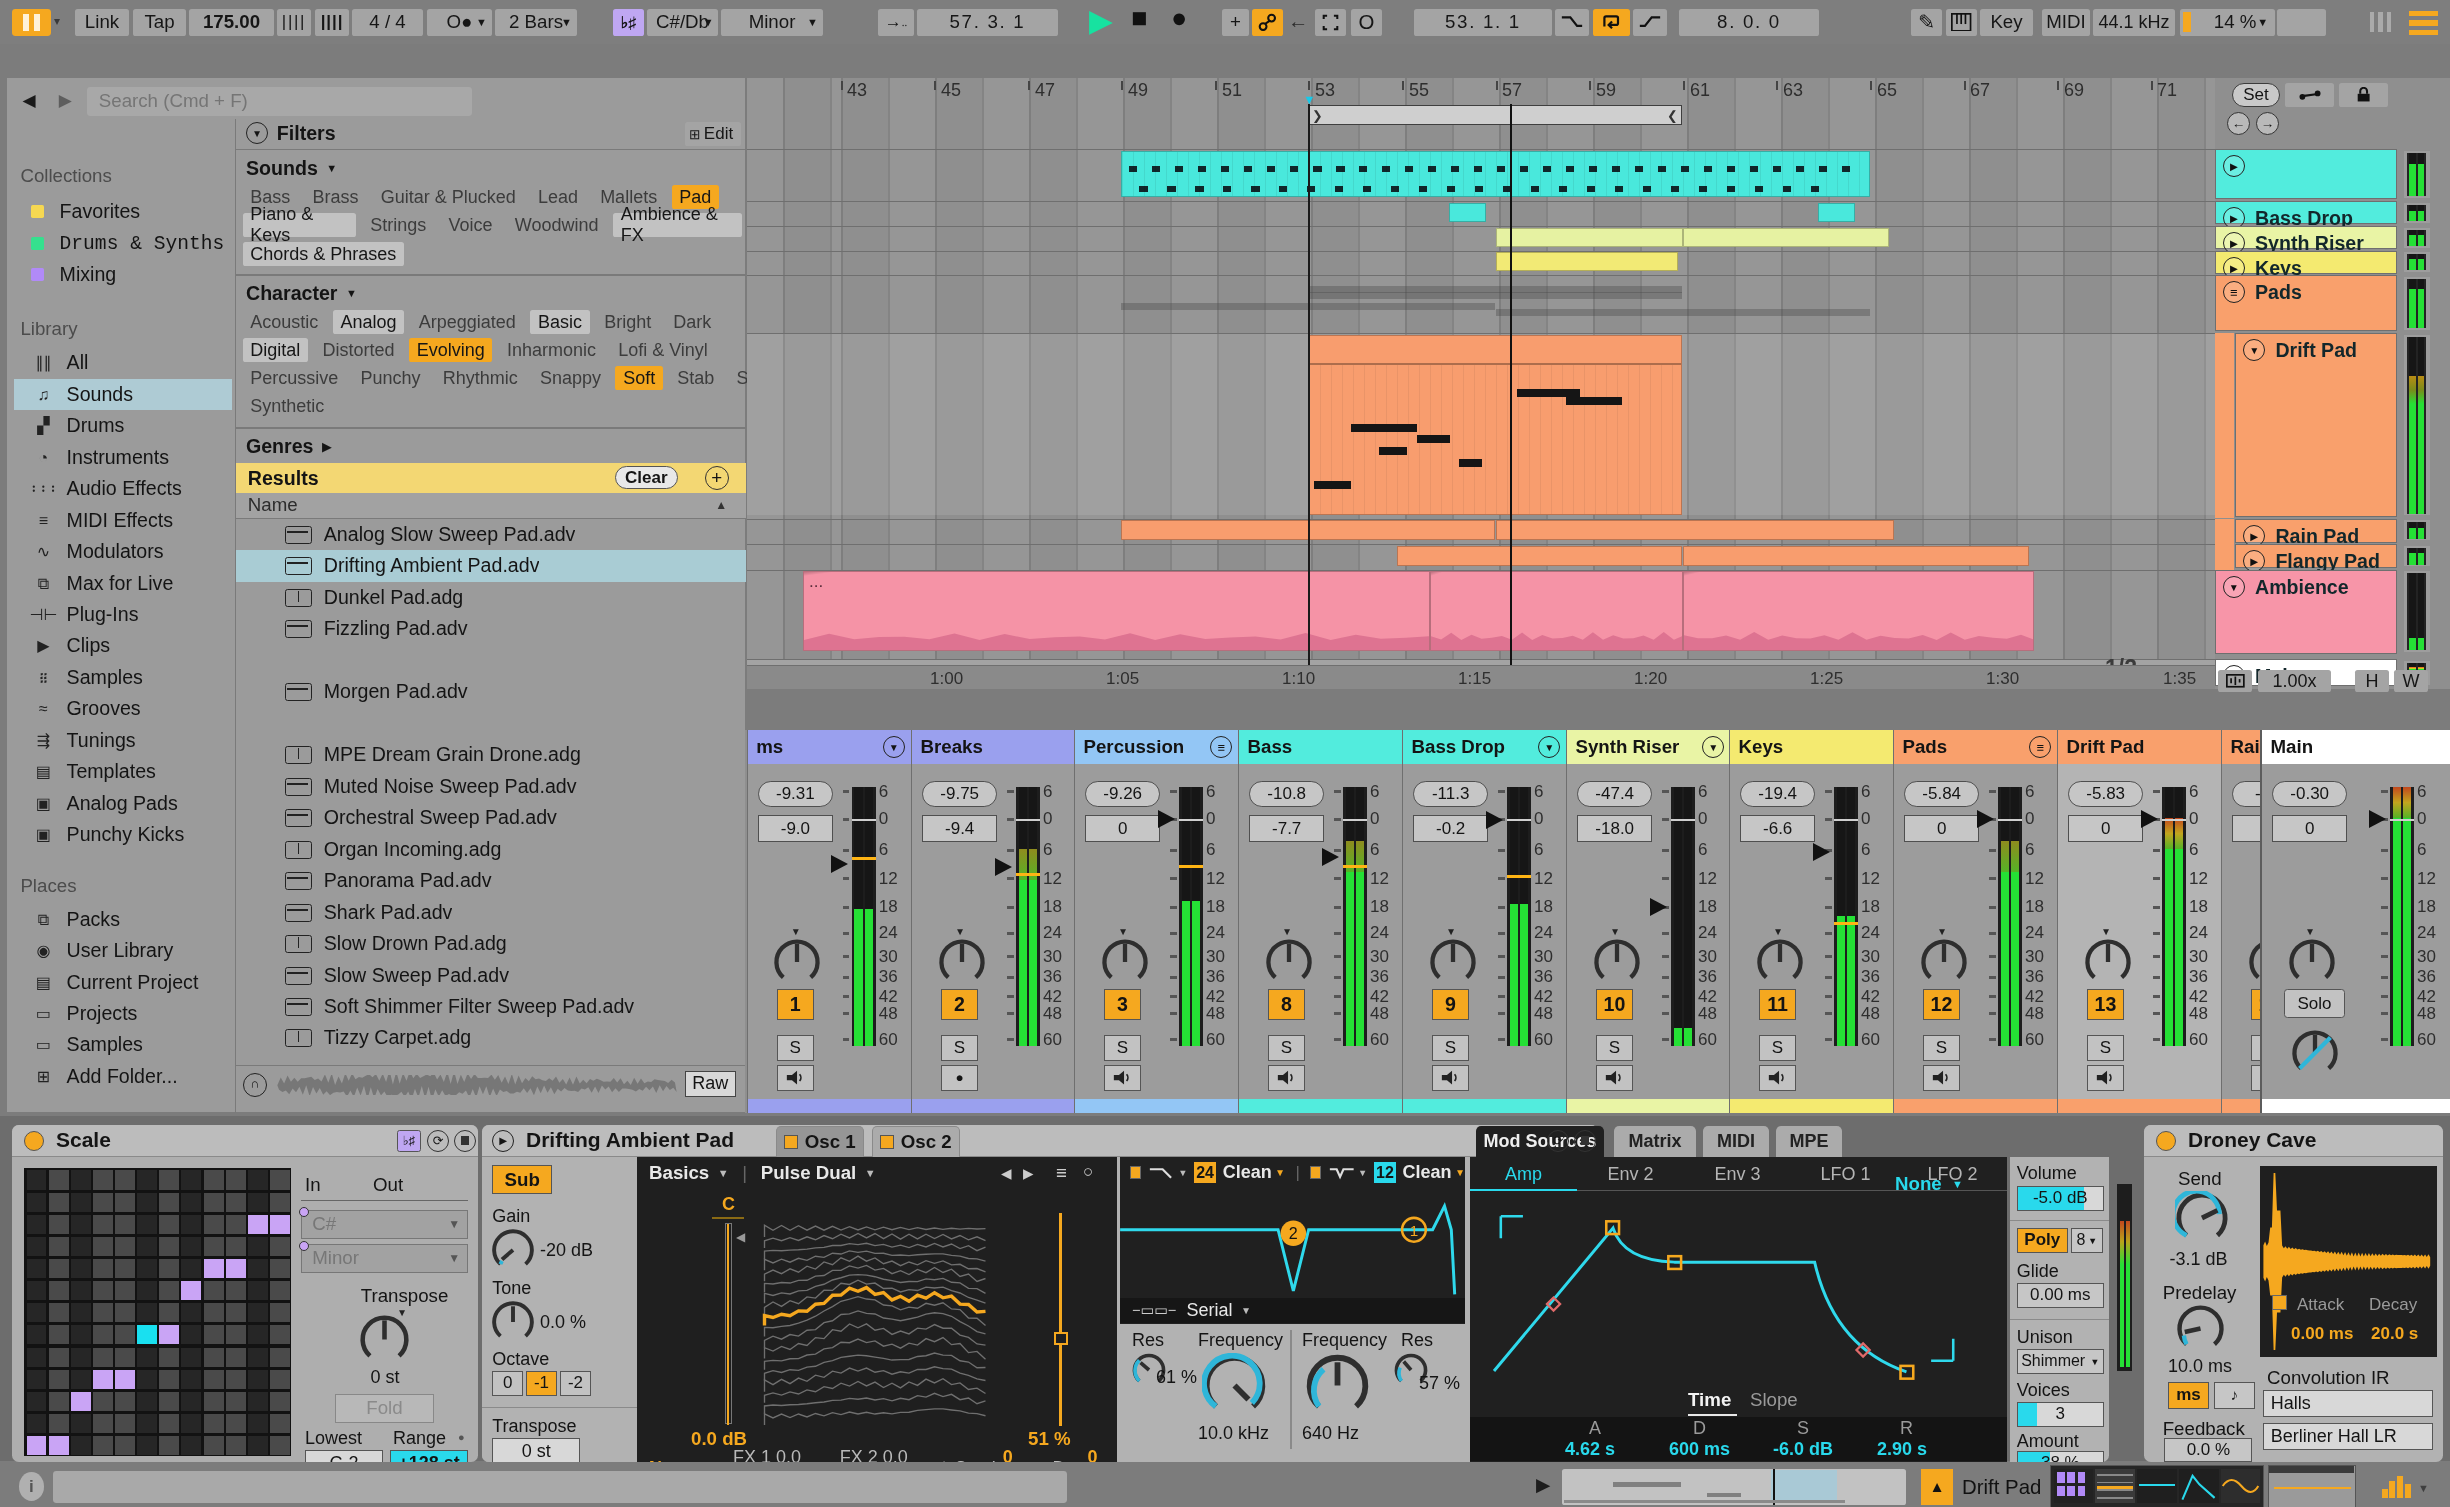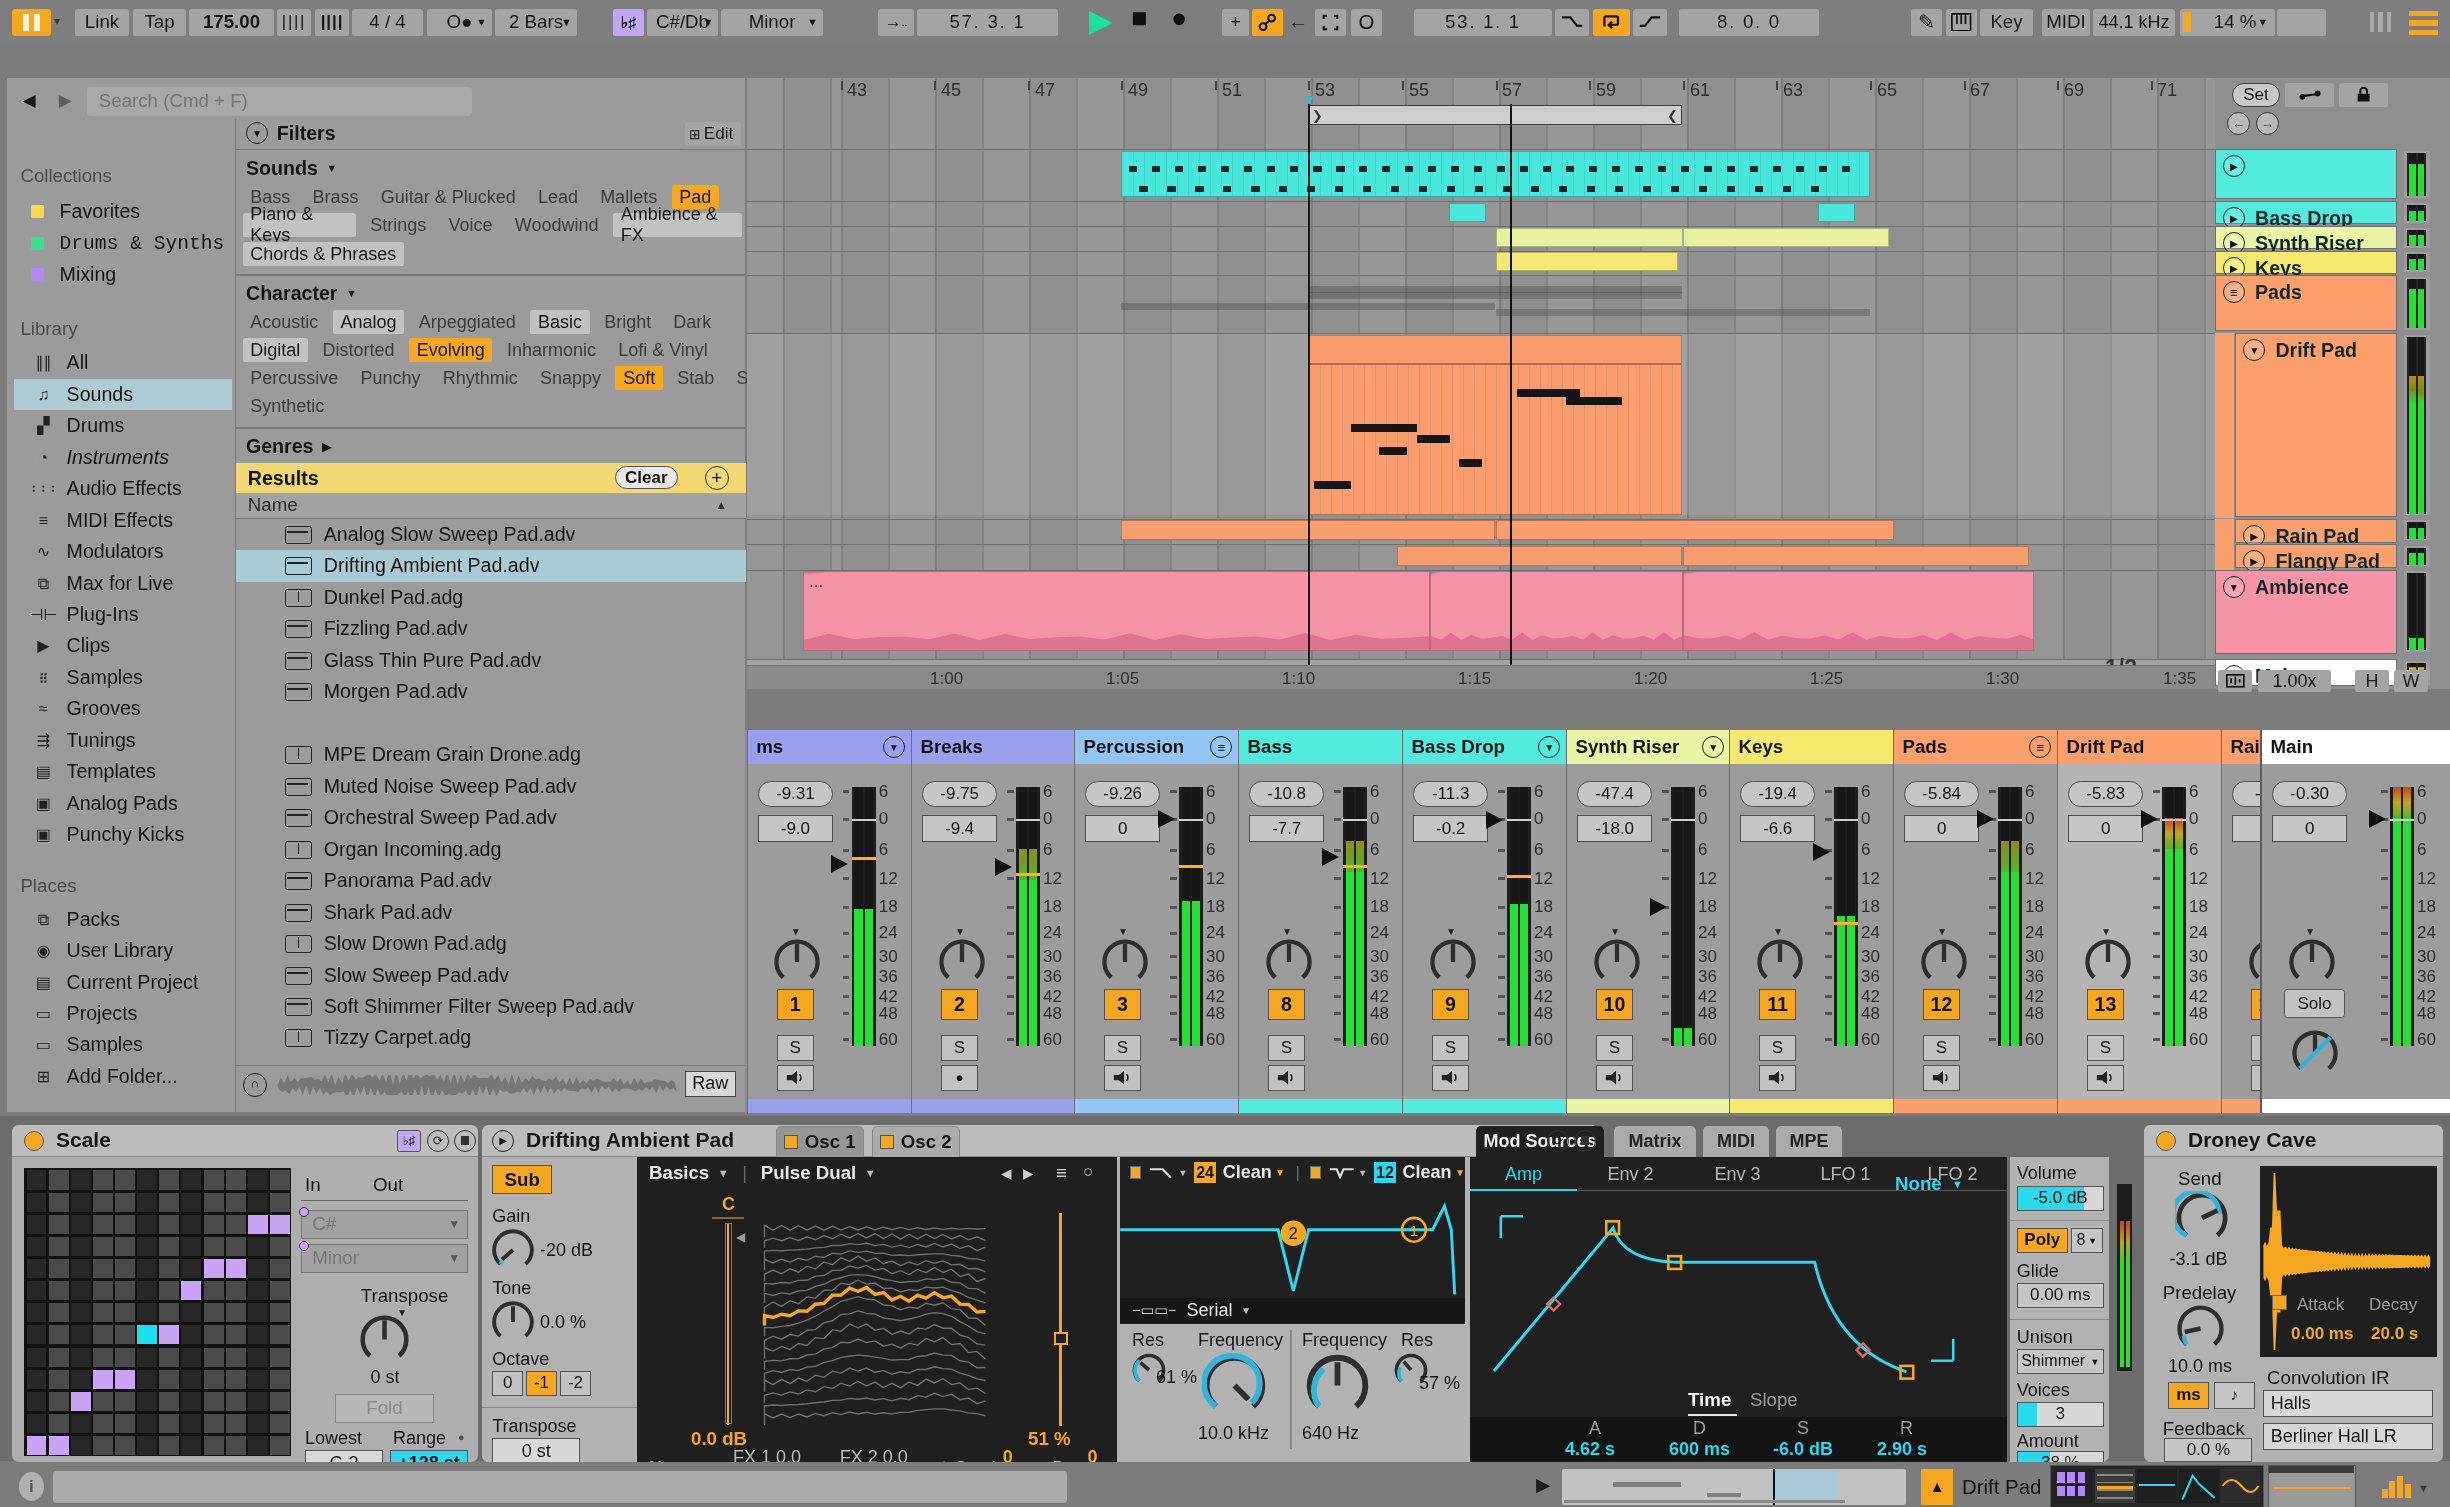--- a/index.html
+++ b/index.html
@@ -169,21 +169,21 @@
         <div class="f a" style="left: 0px; top: 253px; width: 218px; height: 31px; background: rgb(174, 203, 212);">
           <div class="a" style="left: 15.3px; width: 29px; text-align: center; font-size: 16px; color: rgb(34, 34, 34);">♫</div>
           <div class="a" style="position: relative; margin-left: 53px; font-size: 19.6px;">Sounds</div>
         </div>
         <div class="f a" style="left: 0px; top: 284px; width: 218px; height: 31px;">
           <div class="a" style="left: 15.3px; width: 29px; text-align: center; font-size: 16px; color: rgb(34, 34, 34);">▞</div>
           <div class="a" style="position: relative; margin-left: 53px; font-size: 19.6px;">Drums</div>
         </div>
         <div class="f a" style="left: 0px; top: 316px; width: 218px; height: 31px;">
           <div class="a" style="left: 15.3px; width: 29px; text-align: center; font-size: 16px; color: rgb(34, 34, 34);">◔</div>
-          <div class="a" style="position: relative; margin-left: 53px; font-size: 19.6px; font-style: italic;">Instruments</div>
+          <div class="a" style="position: relative; margin-left: 53px; font-size: 19.6px;">Instruments</div>
         </div>
         <div class="f a" style="left: 0px; top: 347px; width: 218px; height: 31px;">
           <div class="a" style="left: 15.3px; width: 29px; text-align: center; font-size: 16px; color: rgb(34, 34, 34);">᛬᛬᛬</div>
           <div class="a" style="position: relative; margin-left: 53px; font-size: 19.6px;">Audio Effects</div>
         </div>
         <div class="f a" style="left: 0px; top: 379px; width: 218px; height: 31px;">
           <div class="a" style="left: 15.3px; width: 29px; text-align: center; font-size: 16px; color: rgb(34, 34, 34);">≡</div>
           <div class="a" style="position: relative; margin-left: 53px; font-size: 19.6px;">MIDI Effects</div>
         </div>
         <div class="f a" style="left: 0px; top: 410px; width: 218px; height: 31px;">
@@ -411,26 +411,20 @@
           <div class="a" style="left: 49px; top: 6.8px; width: 27px; height: 18px; border: 1.7px solid rgb(34, 34, 34); border-radius: 2.6px;">
             <div class="a" style="left: 12px; top: 1.7px; width: 1.7px; height: 11px; background: rgb(34, 34, 34);"></div>
           </div>
           <div class="ellip a" style="position: relative; margin-left: 88px; font-size: 19.6px; max-width: 400px;">Dunkel Pad.adg</div>
         </div>
         <div class="f a" style="left: 0px; top: 494px; width: 510px; height: 31.5px;">
           <div class="a" style="left: 49px; top: 6.8px; width: 27px; height: 18px; border: 1.7px solid rgb(34, 34, 34); border-radius: 2.6px;">
             <div class="a" style="left: 1.7px; top: 4.3px; width: 20.4px; height: 1.7px; background: rgb(34, 34, 34);"></div>
           </div>
           <div class="ellip a" style="position: relative; margin-left: 88px; font-size: 19.6px; max-width: 400px;">Fizzling Pad.adv</div>
-        </div>
-        <div class="f a" style="left: 0px; top: 526px; width: 510px; height: 31.5px;">
-          <div class="a" style="left: 49px; top: 6.8px; width: 27px; height: 18px; border: 1.7px solid rgb(34, 34, 34); border-radius: 2.6px;">
-            <div class="a" style="left: 1.7px; top: 4.3px; width: 20.4px; height: 1.7px; background: rgb(34, 34, 34);"></div>
-          </div>
-          <div class="ellip a" style="position: relative; margin-left: 88px; font-size: 19.6px; max-width: 400px;">Glass Thin Pure Pad.adv</div>
         </div>
         <div class="f a" style="left: 0px; top: 557px; width: 510px; height: 31.5px;">
           <div class="a" style="left: 49px; top: 6.8px; width: 27px; height: 18px; border: 1.7px solid rgb(34, 34, 34); border-radius: 2.6px;">
             <div class="a" style="left: 1.7px; top: 4.3px; width: 20.4px; height: 1.7px; background: rgb(34, 34, 34);"></div>
           </div>
           <div class="ellip a" style="position: relative; margin-left: 88px; font-size: 19.6px; max-width: 400px;">Morgen Pad.adv</div>
         </div>
         <div class="f a" style="left: 0px; top: 620px; width: 510px; height: 31.5px;">
           <div class="a" style="left: 49px; top: 6.8px; width: 27px; height: 18px; border: 1.7px solid rgb(34, 34, 34); border-radius: 2.6px;">
             <div class="a" style="left: 12px; top: 1.7px; width: 1.7px; height: 11px; background: rgb(34, 34, 34);"></div>

